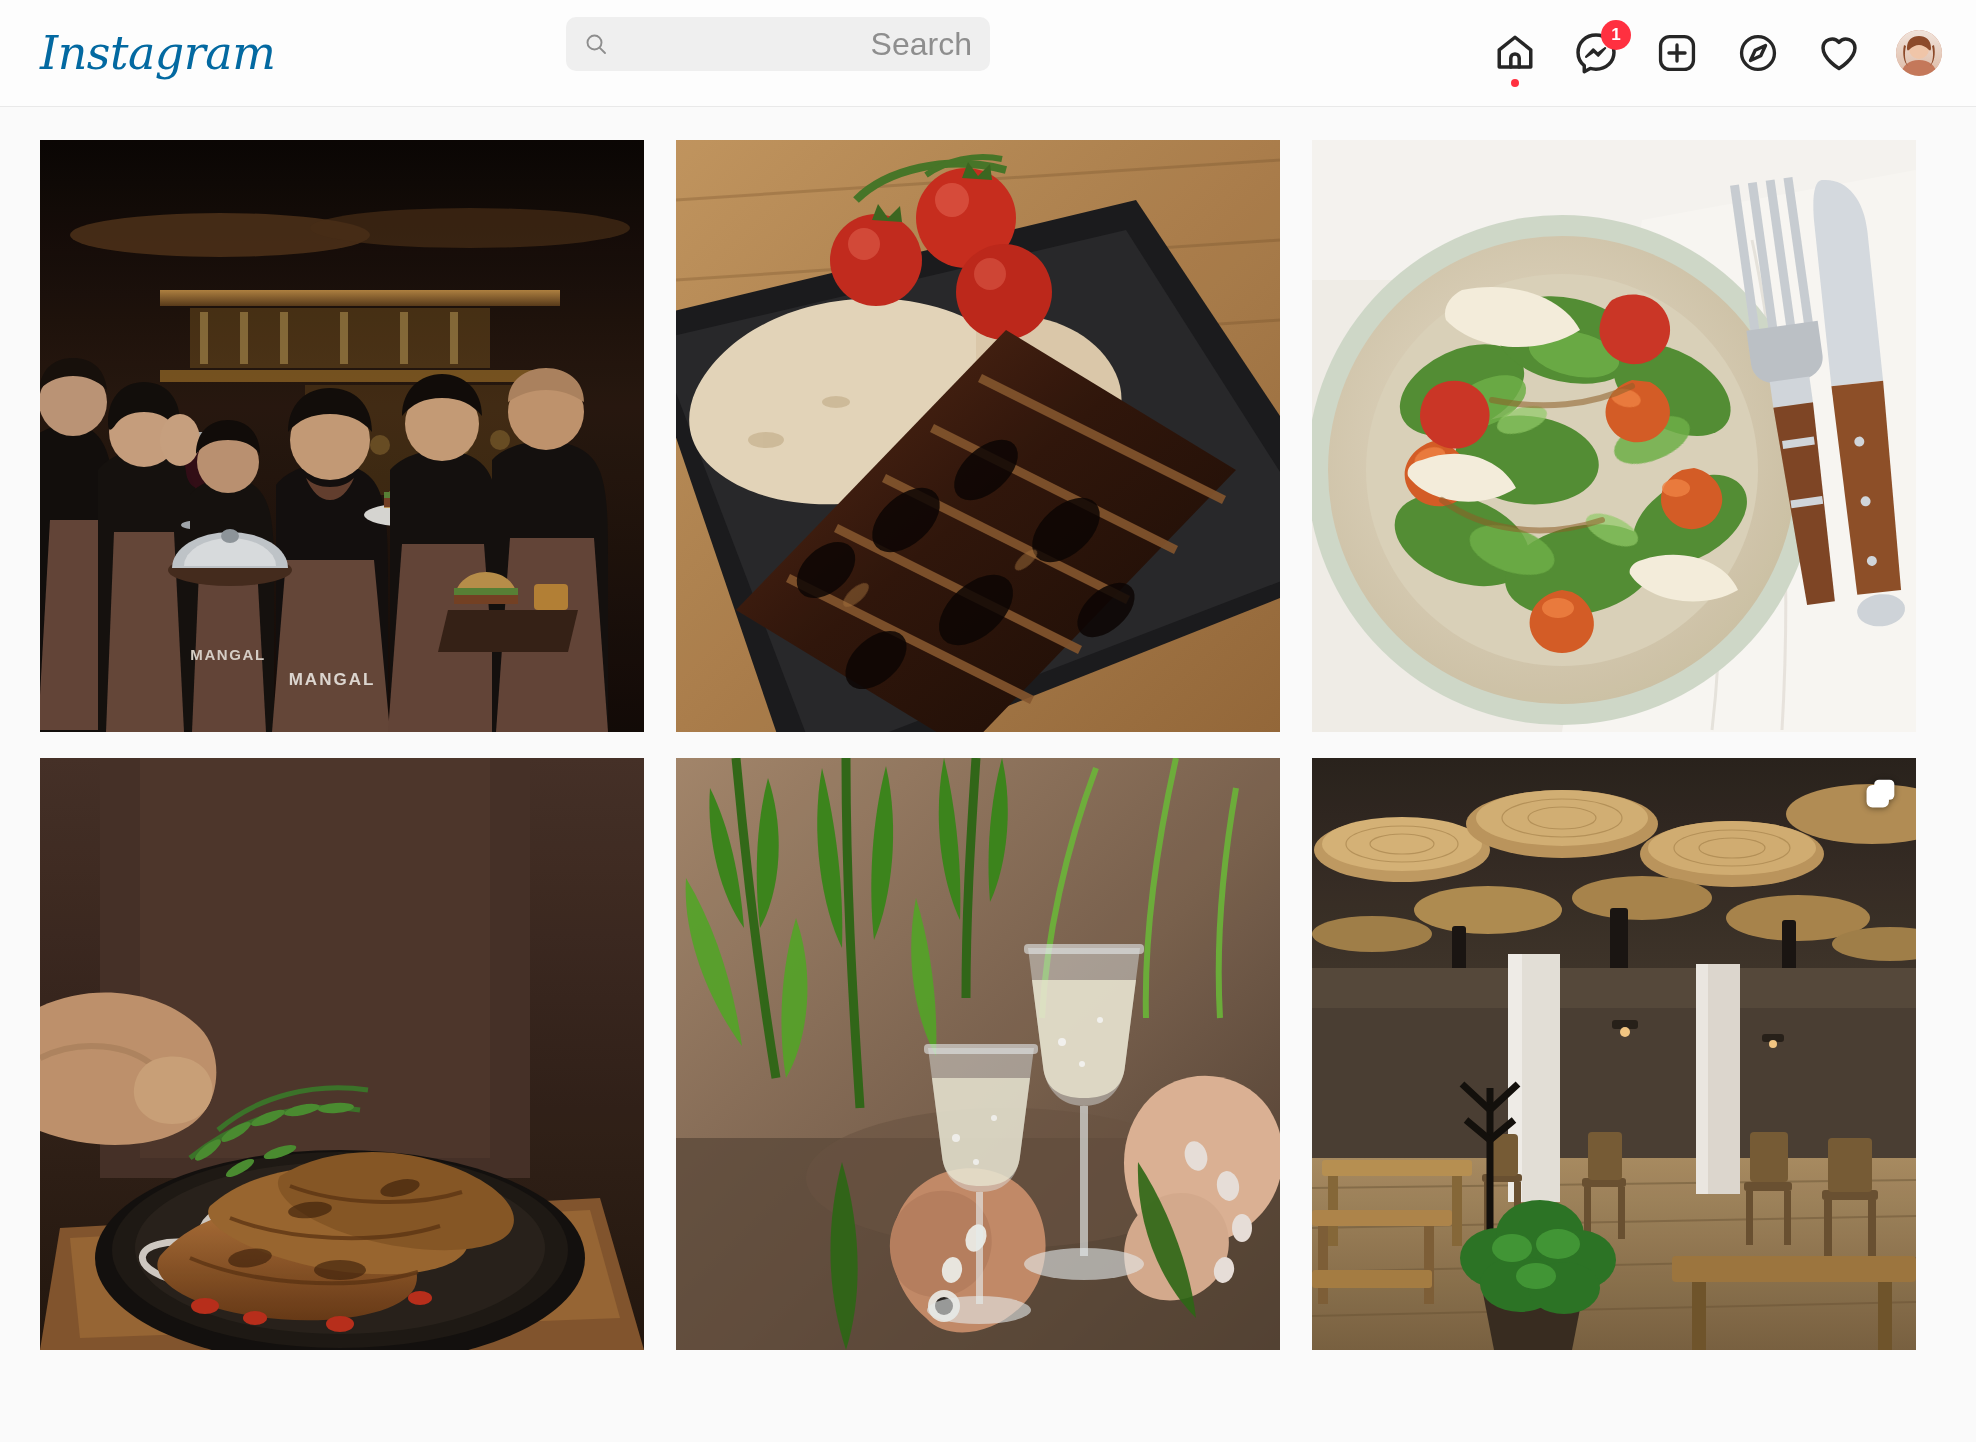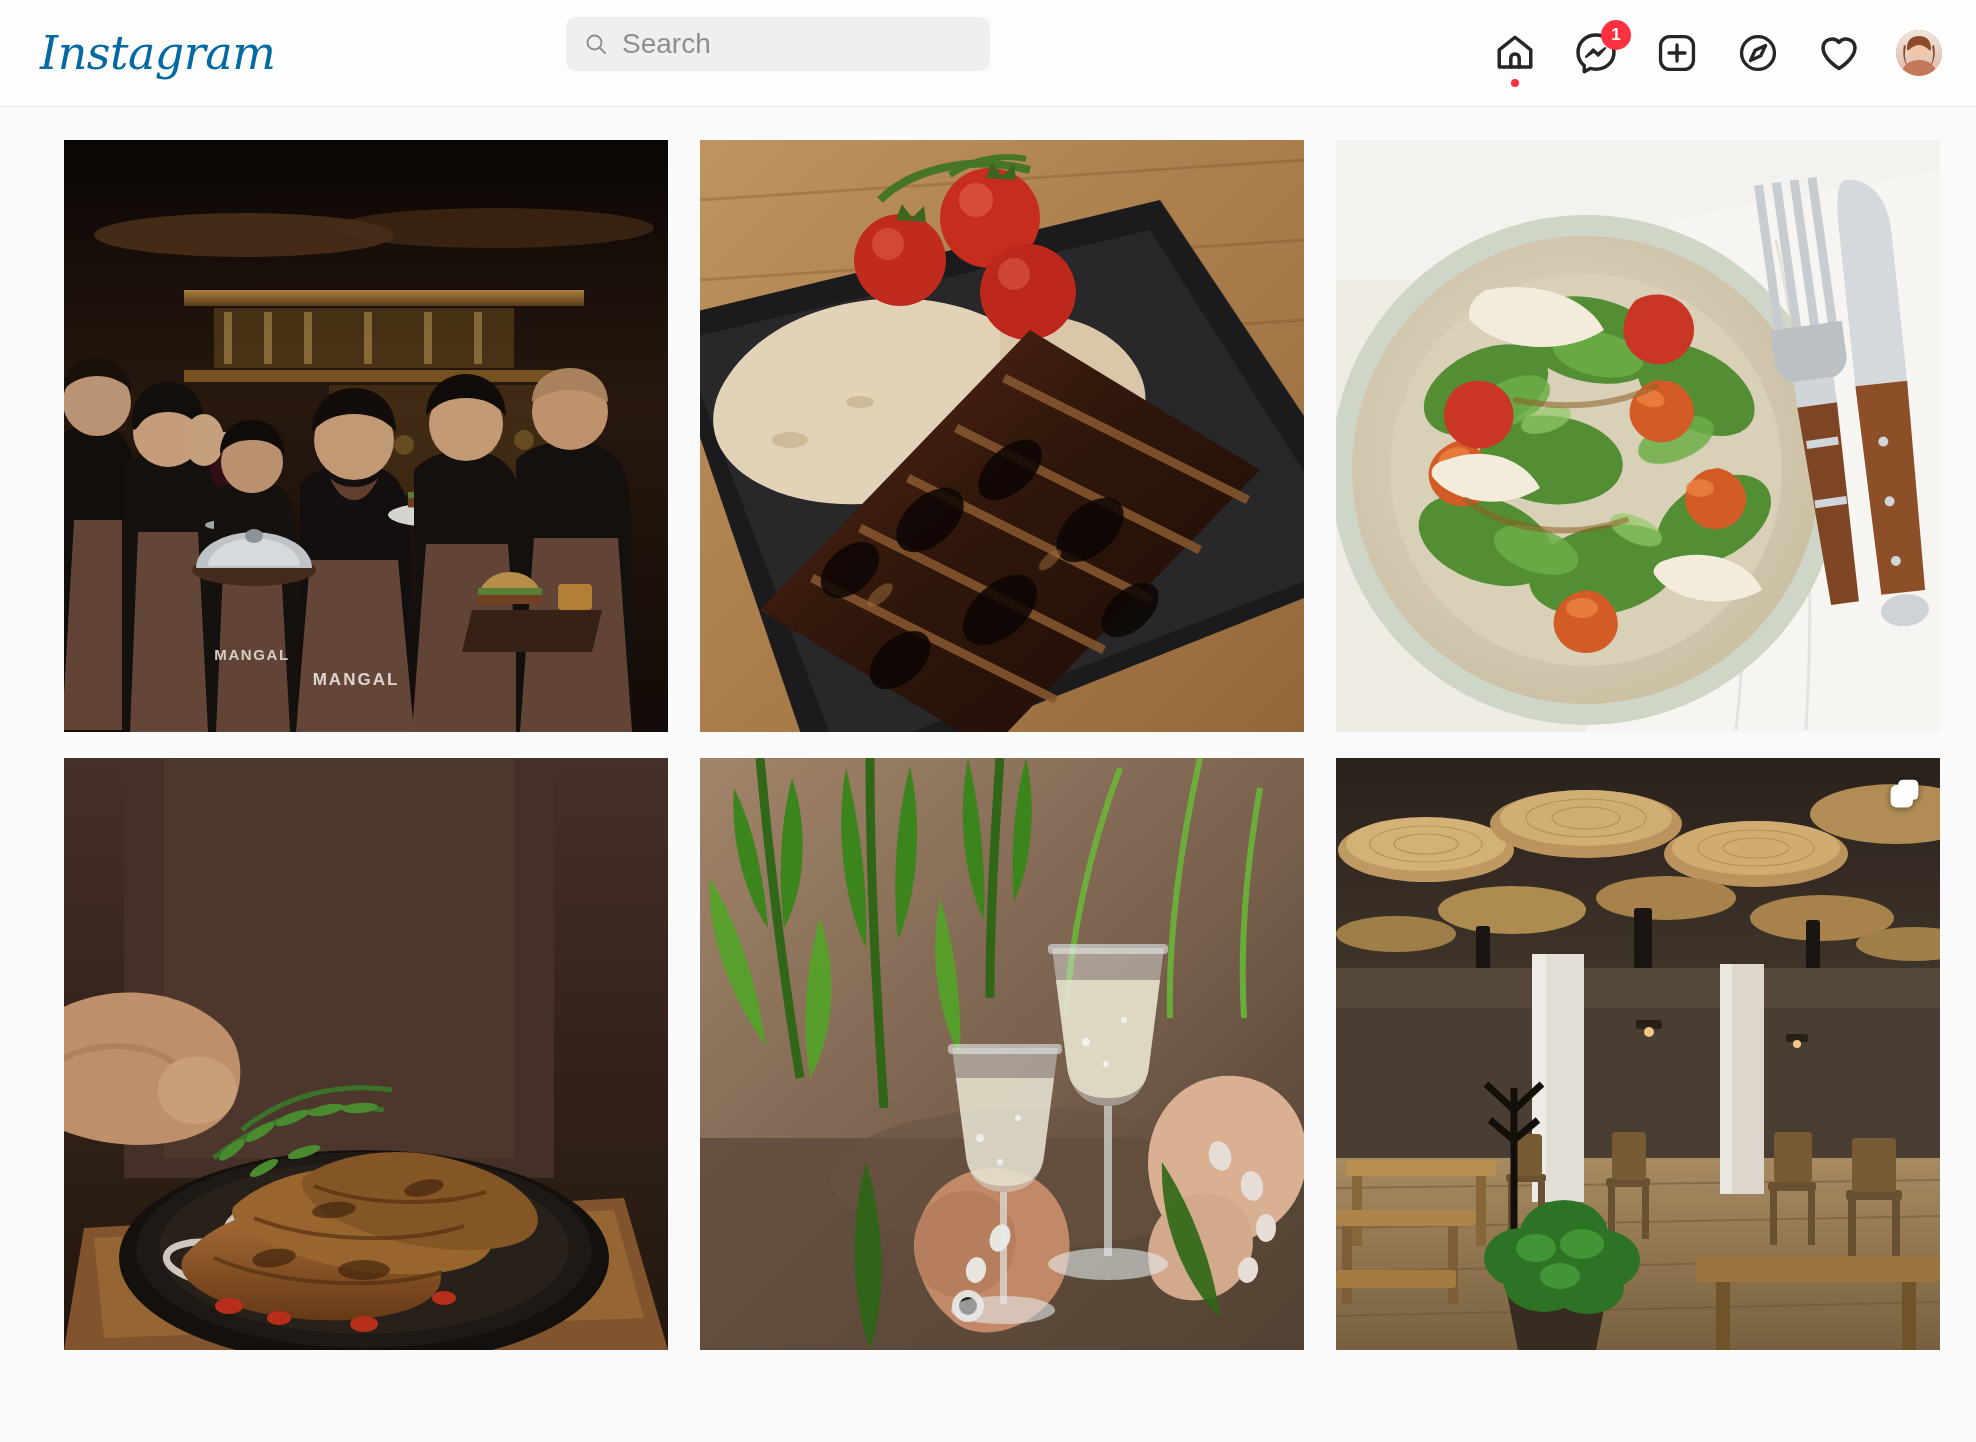--- a/index.html
+++ b/index.html
@@ -45,24 +45,25 @@
     align-items: center;
     padding: 0 18px;
     gap: 14px;
   }
   .search-icon { width: 24px; height: 24px; flex: 0 0 auto; display:block; }
   .search-input {
     border: none;
     outline: none;
     background: transparent;
     font-family: "Liberation Sans", sans-serif;
-    font-size: 28px;
+    font-size: 32px;
     color: #701a75;
     width: 100%;
     padding: 0;
+    text-align: right;
   }
   .search-input::placeholder { color: #8e8e8e; }
 
   .nav {
     position: absolute;
     right: 34px;
     top: 50%;
     transform: translateY(-50%);
     display: flex;
     align-items: center;
@@ -116,21 +117,21 @@
     flex: 0 0 auto;
   }
   .avatar svg { display:block; width:100%; height:100%; }
 
   
   .grid {
     display: grid;
     grid-template-columns: repeat(3, 604px);
     grid-auto-rows: 592px;
     gap: 26px 32px;
-    padding: 33px 40px 0 64px;
+    padding: 33px 40px 0 40px;
   }
   .tile {
     position: relative;
     overflow: hidden;
     background: #efefef;
     cursor: pointer;
   }
   .tile svg, .tile .art { display:block; width: 100%; height: 100%; }
   .carousel-icon {
     position: absolute;

